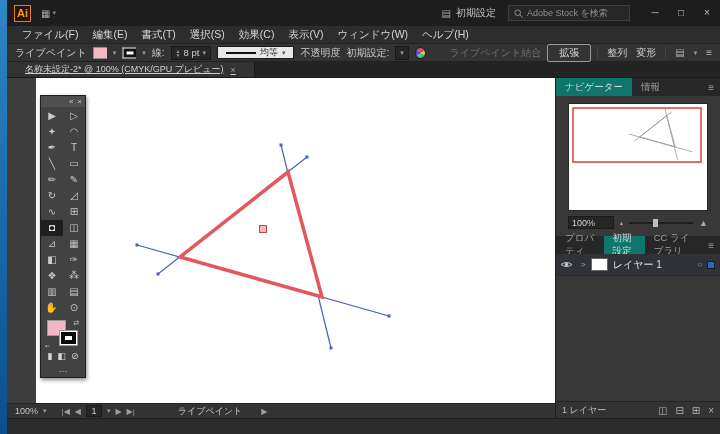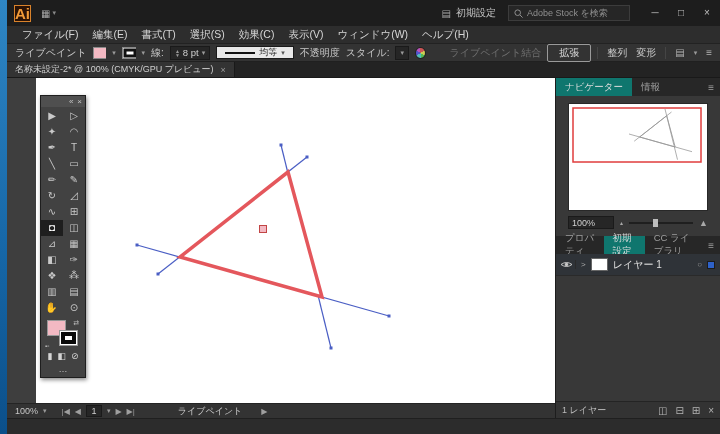--- a/index.html
+++ b/index.html
@@ -6,21 +6,21 @@
   html,body { width:720px; height:434px; overflow:hidden; }
   body { font-family:"Liberation Sans","DejaVu Sans",sans-serif; background:#0c5696; position:relative; }
   .desktop-strip { position:absolute; left:0; top:0; width:7px; height:434px;
     background:linear-gradient(180deg,#2f86c4 0%,#1768a8 55%,#0b4f8a 100%); }
   .window { position:absolute; left:7px; top:0; width:713px; height:434px; background:#2b2b2b; }
 
   
   .titlebar { position:absolute; left:0; top:0; right:0; height:26px; background:#1d1d1d;
     display:flex; align-items:center; }
   .ai-logo { width:17px; height:17px; margin-left:7px; background:#2a1205; border:1px solid #d9822b;
-    color:#f19a38; font-size:15px; font-weight:bold; display:flex; align-items:center; justify-content:center; }
+    color:#f19a38; font-size:11px; font-weight:bold; display:flex; align-items:center; justify-content:center; }
   .tb-icon { color:#a8a8a8; font-size:10px; margin-left:10px; }
   .tb-caret { color:#8a8a8a; font-size:7px; margin-left:2px; }
   .tb-right { margin-left:auto; display:flex; align-items:center; }
   .workspace { display:flex; align-items:center; gap:5px; color:#c5c5c5; font-size:10px; }
   .searchbox { margin:0 12px; width:122px; height:16px; background:#262626; border:1px solid #3c3c3c;
     display:flex; align-items:center; gap:4px; padding:0 5px; color:#8f8f8f; font-size:9px; }
   .winbtn { width:26px; height:26px; line-height:26px; text-align:center; color:#c0c0c0; font-size:10px; }
 
   
   .menubar { position:absolute; left:0; top:26px; right:0; height:18px; background:#2d2d2d;
@@ -42,21 +42,21 @@
   .expand-btn { border:1px solid #9a9a9a; border-radius:2px; padding:1px 11px; color:#e3e3e3; font-size:10px; }
   .cb-sep { width:1px; height:12px; background:#1f1f1f; border-right:1px solid #454545; }
   .cb-right { margin-left:auto; display:flex; align-items:center; gap:9px; }
   .color-wheel { width:12px; height:12px; border-radius:50%; border:1px solid #222;
     background:conic-gradient(#c55 0 17%, #cc5 17% 33%, #5b5 33% 50%, #5bb 50% 67%, #55c 67% 83%, #b5b 83% 100%); }
 
   
   .tabbar { position:absolute; left:0; top:62px; right:0; height:16px; background:#232323;
     border-bottom:1px solid #191919; display:flex; }
   .doc-tab { background:#333; border-right:1px solid #191919; display:flex; align-items:center; gap:7px;
-    padding:0 8px; font-size:9px; color:#cfcfcf; }
+    padding:0 18px; font-size:9px; color:#cfcfcf;text-decoration:underline; }
   .doc-tab .close { color:#9a9a9a; font-size:9px; }
 
   
   .main { position:absolute; left:0; top:78px; right:0; bottom:16px; display:flex; }
   .canvas-col { width:549px; display:flex; flex-direction:column; position:relative; }
   .canvas { flex:1; position:relative; background:#3e3e3e; overflow:hidden; }
   .artboard { position:absolute; left:29px; top:0; right:0; bottom:0; background:#fff; }
   .art-svg { position:absolute; left:0; top:0; }
 
   
@@ -173,21 +173,21 @@
       </span>
       <span>8 pt</span>
       <span class="caret">▾</span>
     </div>
     <div class="profile-box">
       <span class="profile-line"></span>
       <span>均等</span>
       <span class="caret" style="color:#555">▾</span>
     </div>
     <span>不透明度</span>
-    <span>スタイル:</span>
+    <span>初期設定:</span>
     <div class="cb-field">
       <span class="caret">▾</span>
     </div>
     <span class="color-wheel"></span>
     <span class="disabled-label" style="margin-left:18px">ライブペイント結合</span>
     <span class="expand-btn">拡張</span>
     <div class="cb-right">
       <span class="cb-sep"></span>
       <span>整列</span>
       <span>変形</span>

